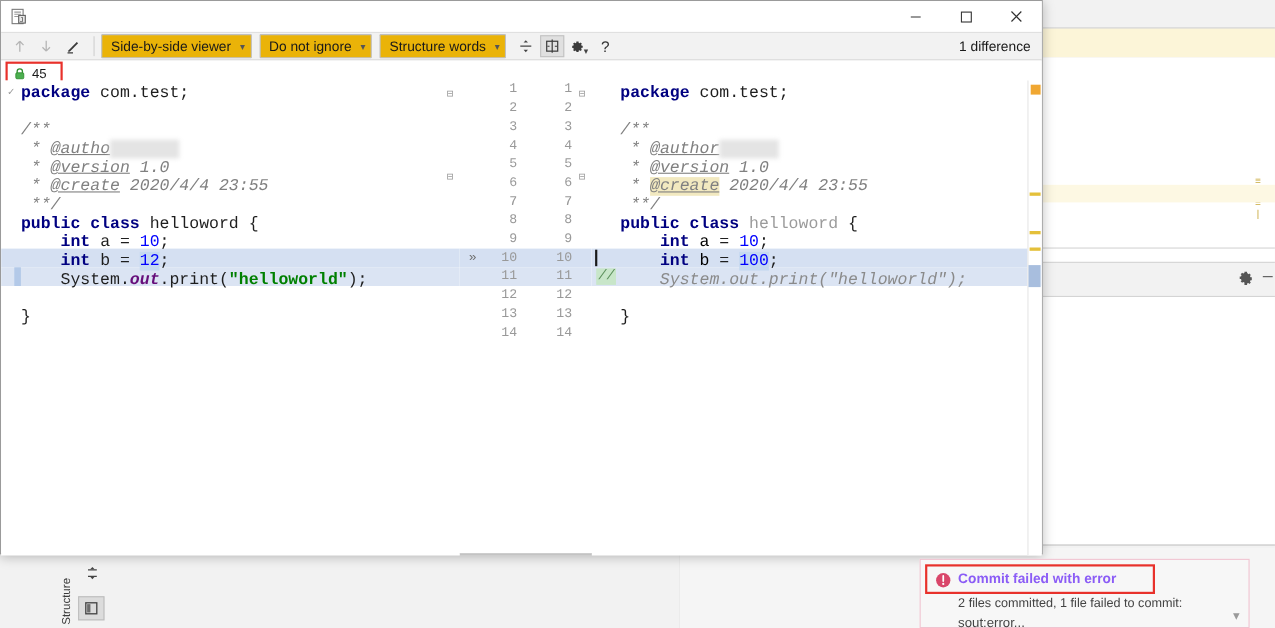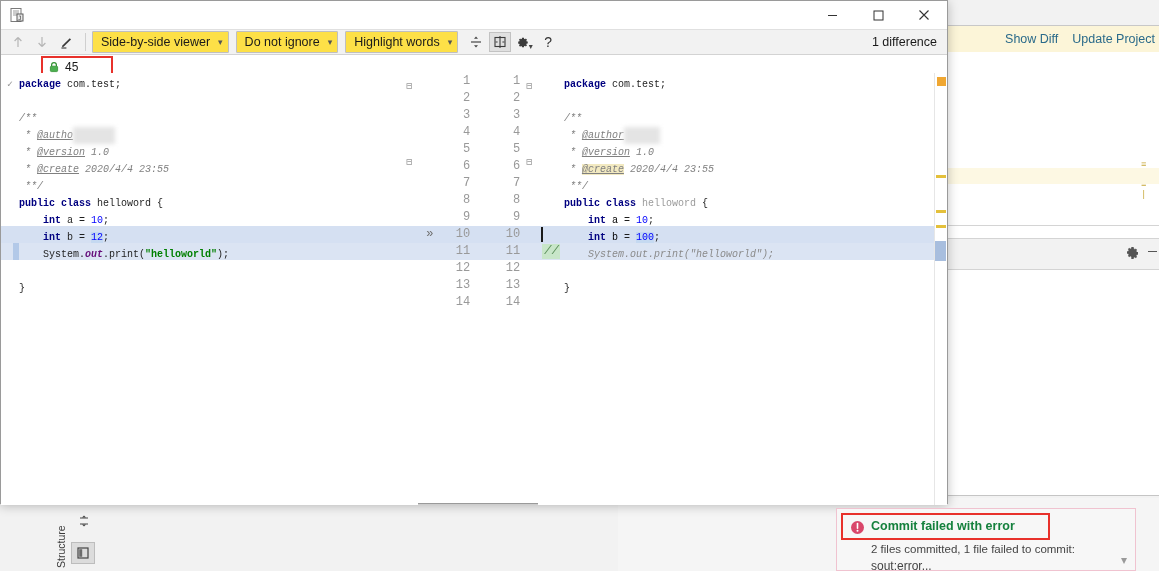--- a/index.html
+++ b/index.html
@@ -47,44 +47,44 @@
   .title-text{font-size:12.5px;color:#1a1a1a;white-space:nowrap;}
   .win-buttons{position:absolute;right:0;top:0;height:28px;display:flex;}
   .win-btn{width:46px;height:28px;display:flex;align-items:center;justify-content:center;cursor:default;}
 
   .toolbar{height:26px;background:#f2f2f2;border-top:1px solid #e0e0e0;border-bottom:1px solid #d3d3d3;display:flex;align-items:center;padding:0 6px;position:relative;box-sizing:border-box;}
   .tool-icon{width:22px;height:20px;display:flex;align-items:center;justify-content:center;margin-right:2px;cursor:default;}
   .tool-icon.disabled{opacity:.38;}
   .tool-icon.active{background:#e0e0e0;border:1px solid #c2c2c2;box-sizing:border-box;}
   .vsep{width:1px;height:18px;background:#cfcfcf;margin:0 6px;}
   .combo{
-    height:20px;background:#fde047;border:1px solid #bfbfbf;border-radius:1px;
+    height:20px;background:#eab308;border:1px solid #bfbfbf;border-radius:1px;
     display:flex;align-items:center;padding:0 5px 0 8px;margin-right:7px;font-size:12.5px;color:#1a1a1a;
     cursor:default;white-space:nowrap;
   }
   .combo .caret{margin-left:8px;font-size:9px;color:#555;}
   .diffcount{position:absolute;right:10px;font-size:12.5px;color:#1a1a1a;}
 
   
   .pane-header{height:22px;background:#ffffff;display:flex;align-items:center;position:relative;}
-  .lock-box{position:absolute;left:4px;top:1px;width:72px;height:21px;border:2px solid #e8312b;box-sizing:border-box;display:flex;align-items:center;margin-left:36px;}
+  .lock-box{position:absolute;left:4px;top:1px;width:52px;height:21px;border:2px solid #e8312b;box-sizing:border-box;display:flex;align-items:center;}
   .lock-ico{width:12px;height:12px;margin-left:5px;margin-right:5px;position:relative;}
   .lock-label{font-size:12px;color:#1a1a1a;}
   .local-box{position:absolute;left:477px;top:0px;width:118px;height:24px;border:2px solid #e8312b;box-sizing:border-box;display:flex;align-items:center;}
   .local-label{font-size:12.5px;color:#1a1a1a;margin-left:8px;}
 
   
   .editors{position:absolute;left:0;top:72px;right:0;bottom:0;display:flex;}
   .pane{position:relative;height:432px;overflow:hidden;background:#ffffff;}
   .pane-left{width:418px;}
   .gutter-mid{width:120px;position:relative;background:#ffffff;}
   .pane-right{width:410px;}
 
   .code{
-    font-family:"Liberation Mono", monospace;font-size:10px;line-height:17px;
+    font-family:"Liberation Mono", monospace;font-size:15px;line-height:17px;
     white-space:pre;position:absolute;left:0;top:0;
   }
   .ln{height:17px;position:relative;}
   .linenums{position:absolute;top:0;font-family:"Liberation Mono",monospace;font-size:12px;line-height:17px;color:#999999;text-align:right;}
 
   
   .kw{color:#000080;font-weight:bold;}
   .num{color:#0000ff;}
   .str{color:#008000;font-weight:bold;}
   .cmt{color:#808080;font-style:italic;}
@@ -105,36 +105,32 @@
   .scroll-marks{position:absolute;right:0;top:0;width:12px;height:432px;background:#fff;border-left:1px solid #e6e6e6;}
   .mark{position:absolute;right:1px;}
 
   
   #notif-popup{
     position:absolute;left:836px;top:508px;width:300px;height:63px;
     background:#f7f7f7;border:1px solid #f0c3d0;box-sizing:border-box;
   }
   .notif-icon{position:absolute;left:13px;top:11px;width:15px;height:15px;}
   .notif-title-box{position:absolute;left:4px;top:4px;width:209px;height:27px;border:2px solid #e8312b;box-sizing:border-box;}
-  .notif-title{position:absolute;left:34px;top:10px;font-size:12.5px;font-weight:bold;color:#15803d;white-space:nowrap;}
+  .notif-title{position:absolute;left:34px;top:10px;font-size:12.5px;font-weight:bold;color:#8b5cf6;white-space:nowrap;}
   .notif-line1{position:absolute;left:34px;top:34px;font-size:11.5px;color:#444;white-space:nowrap;}
   .notif-line2{position:absolute;left:34px;top:50px;font-size:12px;color:#444;white-space:nowrap;}
   .notif-chevron{position:absolute;right:8px;top:44px;font-size:12px;color:#9a9a9a;}
 </style>
 </head>
 <body>
 
 <div id="ide-bg">
   <div class="ide-toolbar-strip"></div>
 
   <div class="notif-bar"></div>
-  <div class="notif-links">
-    <span class="notif-link">Show Diff</span>
-    <span class="notif-link">Update Project</span>
-  </div>
 
   <div class="ide-body">
     <div class="ide-code-hint">≡<br>≡<br>≡<br>|</div>
   </div>
   <div class="ide-yellow-row"></div>
   <div class="ide-splitter"></div>
   <div class="ide-toolwin"></div>
   <div class="ide-gear">
     <svg width="16" height="16" viewBox="0 0 16 16">
       <path fill="#555" d="M8 5.2a2.8 2.8 0 100 5.6 2.8 2.8 0 000-5.6zm0 4.3a1.5 1.5 0 110-3 1.5 1.5 0 010 3z"></path>
@@ -217,21 +213,21 @@
 
     <div class="combo">
       <span>Side-by-side viewer</span>
       <span class="caret">▾</span>
     </div>
     <div class="combo">
       <span>Do not ignore</span>
       <span class="caret">▾</span>
     </div>
     <div class="combo">
-      <span>Highlight words</span>
+      <span>Structure words</span>
       <span class="caret">▾</span>
     </div>
 
     <div class="tool-icon">
       <svg width="14" height="14" viewBox="0 0 14 14">
         <path d="M2 7h10" stroke="#444" stroke-width="1.2"></path>
         <path d="M7 1.5l2 2.2H5z" fill="#444"></path>
         <path d="M7 12.5l-2-2.2h4z" fill="#444"></path>
       </svg>
     </div>

